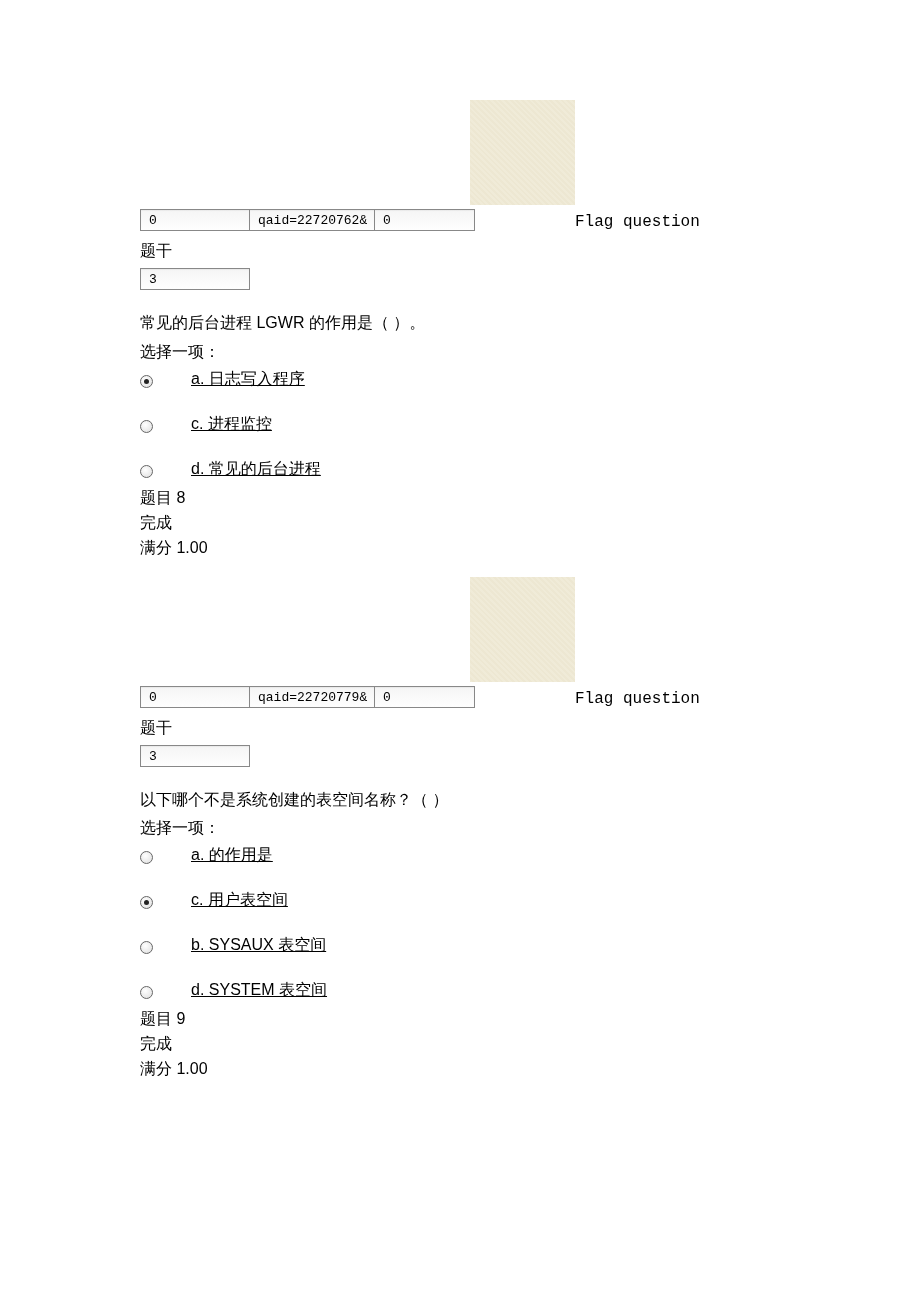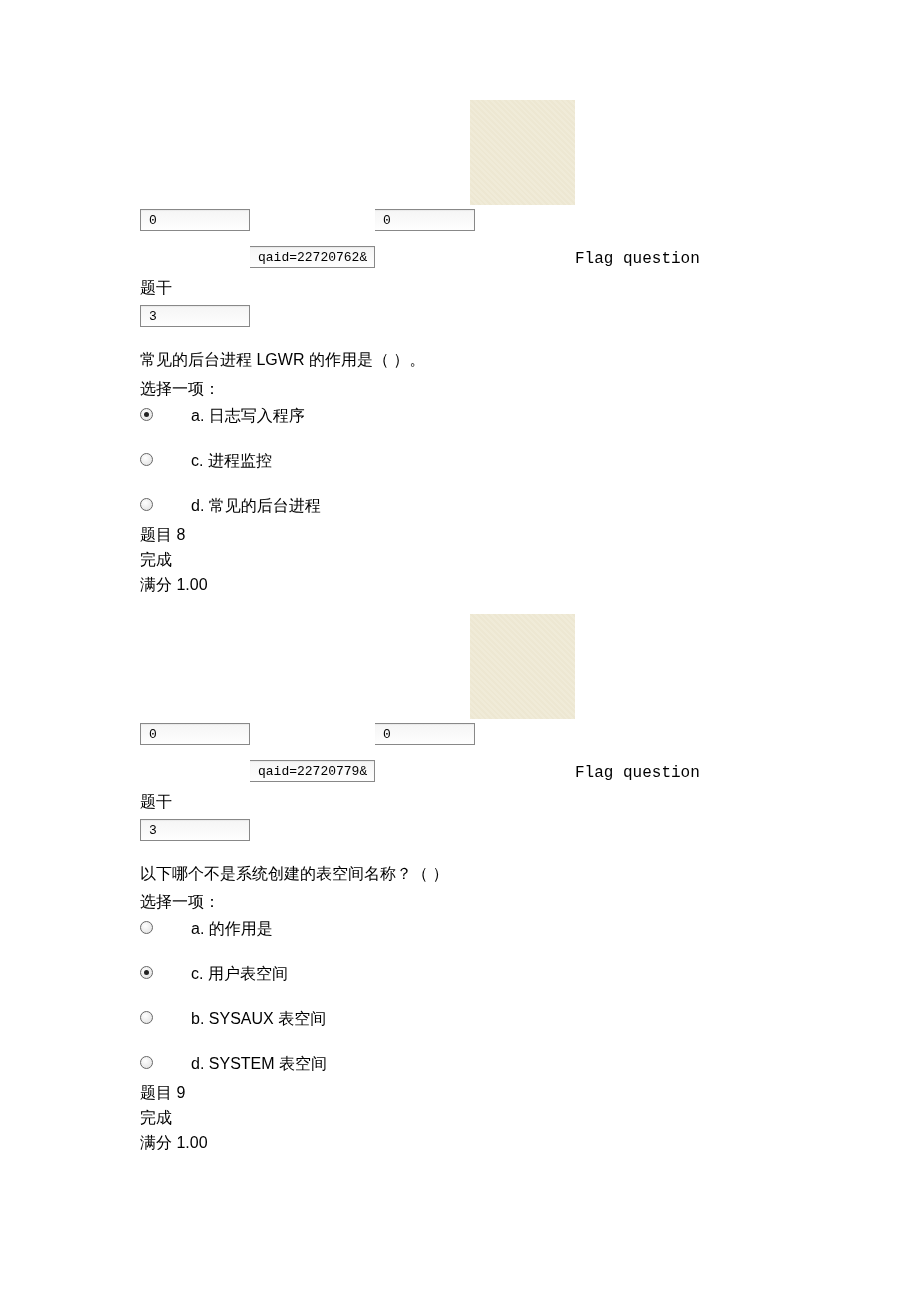--- a/index.html
+++ b/index.html
@@ -53,21 +53,20 @@
       font-size: 13px;
       line-height: 17px;
       box-shadow: inset 0 1px 1px rgba(0,0,0,0.05);
     }
     .input-box.w1 {
       width: 110px;
     }
     .input-box.w2 {
       width: 125px;
       border-left: none;
-      margin-top: 37px;
     }
     .input-box.w3 {
       width: 100px;
       border-left: none;
     }
     .input-single {
       width: 110px;
       margin-bottom: 20px;
     }
     .title-label {
@@ -79,22 +78,23 @@
     }
     .choice-label {
       margin-bottom: 6px;
       font-family: Liberation Mono, monospace;
     }
     .options {
       margin-bottom: 8px;
     }
     .option-row {
       display: flex;
-      align-items: flex-start;
+      align-items: center;
       margin-bottom: 24px;
+      text-decoration: underline;
     }
     .option-row:last-child {
       margin-bottom: 6px;
     }
     .radio {
       width: 13px;
       height: 13px;
       border-radius: 50%;
       border: 1px solid #666;
       background: radial-gradient(circle at 40% 35%, #fff, #ddd);

